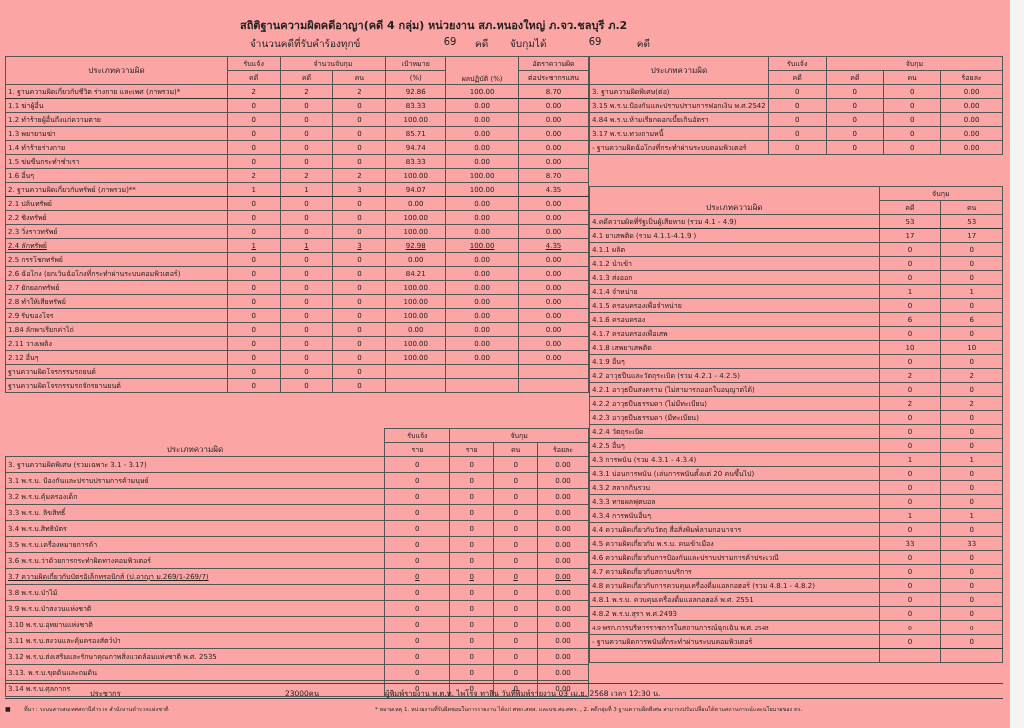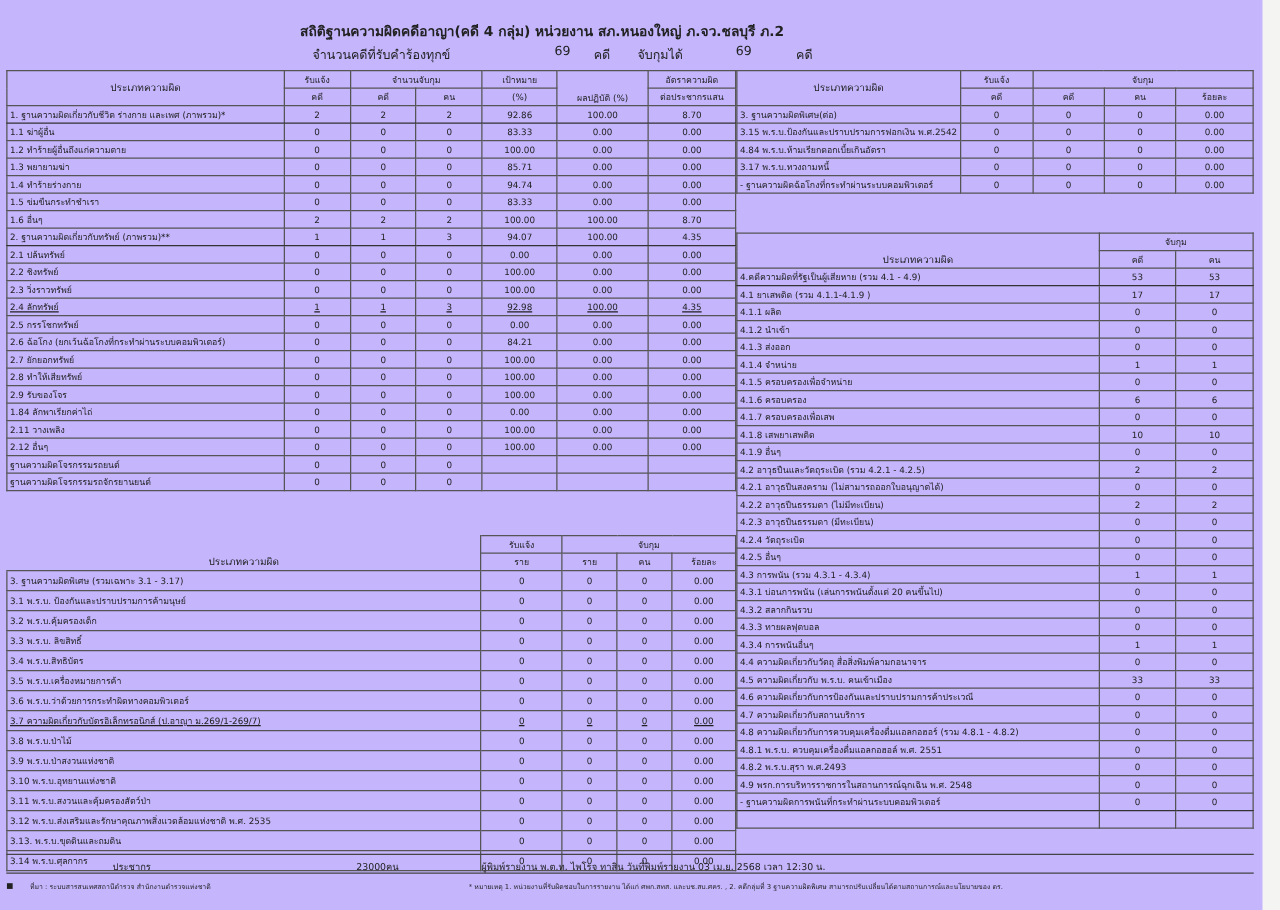--- a/index.html
+++ b/index.html
@@ -1,17 +1,17 @@
 <!DOCTYPE html>
 <html><head>
 <meta charset="utf-8">
 <style>
   html,body{margin:0;padding:0;background:#f4f4f2;}
   body{width:1024px;height:728px;overflow:hidden;font-family:"DejaVu Sans",sans-serif;color:#222;position:relative;}
-  .paper{position:absolute;left:0;top:0;width:1010px;height:728px;background:#c4b5fd;}
+  .paper{position:absolute;left:0;top:0;width:1010px;height:728px;background:#fca5a5;}
   .title{position:absolute;left:240px;top:16px;font-size:11px;font-weight:bold;}
   .subrow{position:absolute;left:240px;top:36px;width:760px;font-size:10px;display:flex;}
   .subrow span{white-space:nowrap;}
   table{border-collapse:collapse;position:absolute;font-size:7px;}
   td,th{border:1px solid #555;padding:0 2px;height:13px;white-space:nowrap;font-weight:normal;}
   th{text-align:center;}
   td.num{text-align:center;}
   td.lbl{text-align:left;}
   tr.bold td{border-top:1.5px solid #333;border-bottom:1.5px solid #333;}
   .footer{position:absolute;font-size:7px;white-space:nowrap;}
@@ -605,21 +605,21 @@
         <tr style="height: 13.6px;">
           <td class="lbl">4.8.1 พ.ร.บ. ควบคุมเครื่องดื่มแอลกอฮอล์ พ.ศ. 2551</td>
           <td class="num">0</td>
           <td class="num">0</td>
         </tr>
         <tr style="height: 13.6px;">
           <td class="lbl">4.8.2 พ.ร.บ.สุรา พ.ศ.2493</td>
           <td class="num">0</td>
           <td class="num">0</td>
         </tr>
-        <tr style="height: 13.6px;">
+        <tr style="height: 13.6px; font-family: Liberation Serif, serif;">
           <td class="lbl">4.9 พรก.การบริหารราชการในสถานการณ์ฉุกเฉิน พ.ศ. 2548</td>
           <td class="num">0</td>
           <td class="num">0</td>
         </tr>
         <tr class="bold" style="height: 13.6px;">
           <td class="lbl">- ฐานความผิดการพนันที่กระทำผ่านระบบคอมพิวเตอร์</td>
           <td class="num">0</td>
           <td class="num">0</td>
         </tr>
         <tr style="height: 13.6px;">

